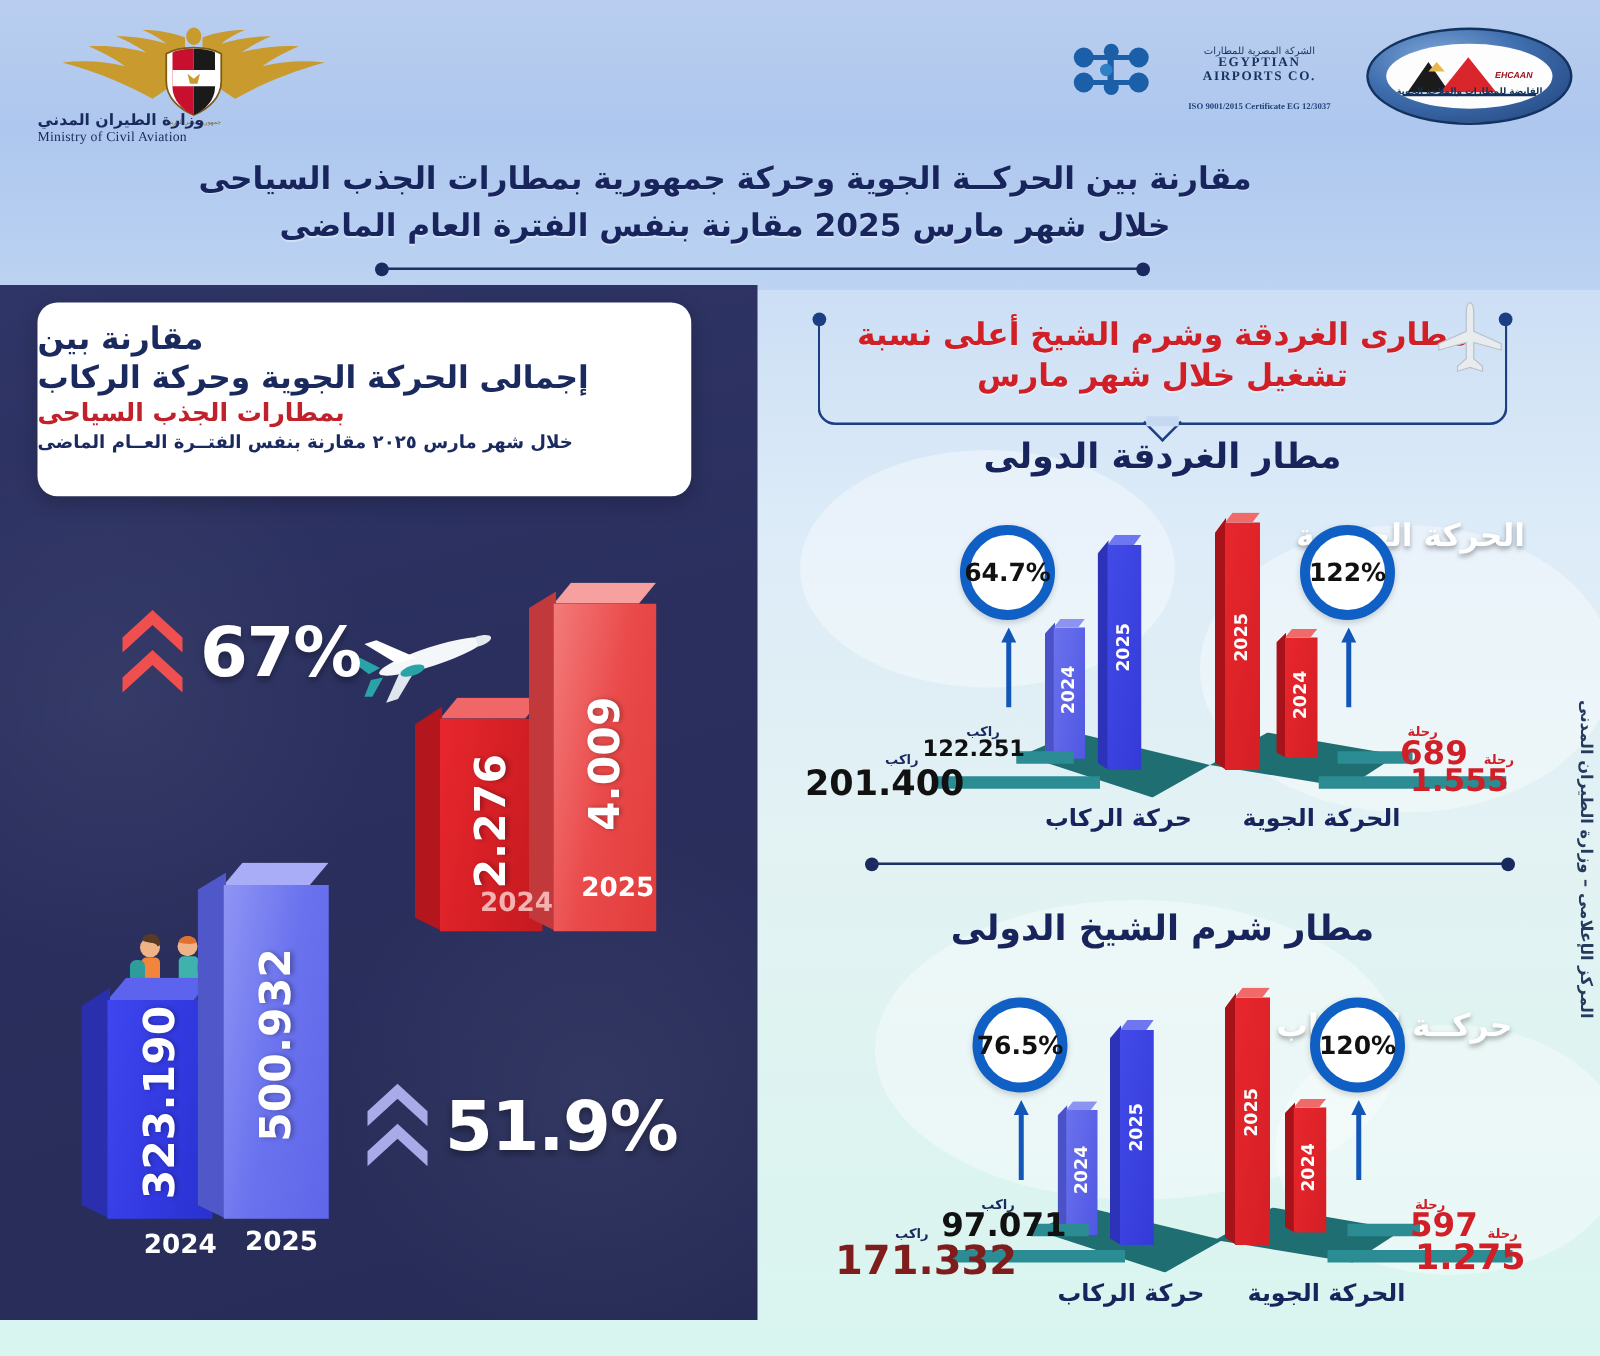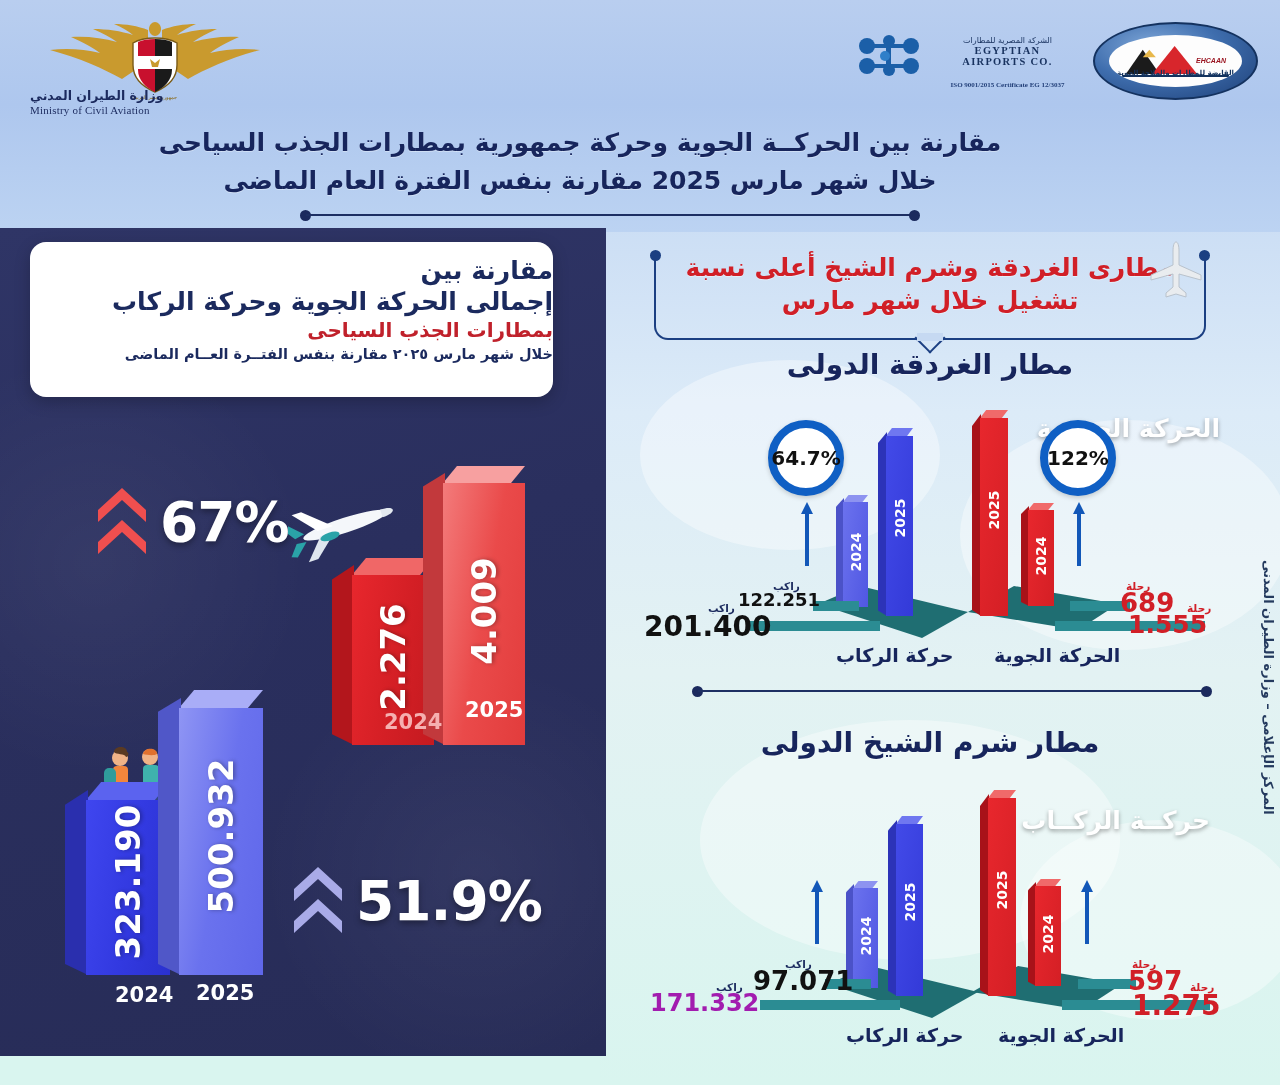--- a/index.html
+++ b/index.html
@@ -84,21 +84,21 @@
   .lp-glow{
     position:absolute; width:430px; height:430px; border-radius:50%;
     background:radial-gradient(circle,rgba(255,255,255,.05) 0%,rgba(255,255,255,0) 70%);
   }
 
   
   .info-card{
     position:absolute; left:30px; top:242px; width:523px; height:155px;
     background:#fff; border-radius:16px;
     box-shadow:0 5px 16px rgba(0,0,0,.22);
-    direction:rtl; text-align:right; padding-top:14px;
+    direction:rtl; text-align:left; padding-top:14px;
   }
   .ic-l1{ font-size:25px; font-weight:bold; color:#1b2a5e; line-height:1.2; }
   .ic-l2{ font-size:25px; font-weight:bold; color:#1b2a5e; line-height:1.25; }
   .ic-l3{ font-size:20px; font-weight:bold; color:#c0212b; line-height:1.35; }
   .ic-l4{ font-size:14.5px; font-weight:bold; color:#1b2a5e; margin-top:2px; }
 
   
   .lp-head{
     position:absolute; direction:rtl; color:#fff; font-weight:bold; font-size:25px;
     text-shadow:0 2px 4px rgba(0,0,0,.35);
@@ -453,23 +453,29 @@
 
 <div class="divider" id="divider-mid">
   <span class="dt l"></span>
   <span class="ln"></span>
   <span class="dt r"></span>
 </div>
 
 <div class="airport-title" id="airport-title-ssh">مطار شرم الشيخ الدولى</div>
 
 <div class="apt-chart" id="chart-ssh">
+  <div class="pct-circle" style="left:128px;top:22px;">
+    <span>76.5%</span>
+  </div>
   <svg class="up-arrow" style="left:160px;top:104px;height:64px;" viewBox="0 0 14 64">
     <polygon points="7,0 13,12 9,12 9,64 5,64 5,12 1,12" fill="#1257b8"></polygon>
   </svg>
+  <div class="pct-circle" style="left:398px;top:22px;">
+    <span>120%</span>
+  </div>
   <svg class="up-arrow" style="left:430px;top:104px;height:64px;" viewBox="0 0 14 64">
     <polygon points="7,0 13,12 9,12 9,64 5,64 5,12 1,12" fill="#1257b8"></polygon>
   </svg>
 
   <svg class="plat" style="left:178px;top:190px;width:150px;height:52px;" viewBox="0 0 150 52">
     <polygon points="0,18 42,0 150,26 104,52" fill="#1f6e72"></polygon>
   </svg>
   <svg class="plat" style="left:322px;top:190px;width:150px;height:52px;" viewBox="0 0 150 52">
     <polygon points="46,0 150,18 110,44 0,26" fill="#1f6e72"></polygon>
   </svg>
@@ -501,21 +507,21 @@
   </div>
 
   <div class="connector" style="left:175px;top:203px;width:46px;"></div>
   <div class="connector" style="left:110px;top:224px;width:140px;"></div>
   <div class="connector" style="left:428px;top:203px;width:58px;"></div>
   <div class="connector" style="left:412px;top:224px;width:148px;"></div>
 
   <span class="unit-lbl" style="left:135px;top:182px;color:#1b2a5e;">راكب</span>
   <span class="num-lbl" style="left:103px;top:190px;font-size:26px;color:#111;">97.071</span>
   <span class="unit-lbl" style="left:66px;top:205px;color:#1b2a5e;">راكب</span>
-  <span class="num-lbl" style="left:0;top:213px;font-size:24px;color:#a21caf;">171.332</span>
+  <span class="num-lbl" style="left:18px;top:213px;font-size:32px;color:#7f1d1d;">171.332</span>
 
   <span class="unit-lbl" style="left:482px;top:182px;color:#d11f27;">رحلة</span>
   <span class="num-lbl" style="left:478px;top:190px;font-size:26px;color:#d11f27;">597</span>
   <span class="unit-lbl" style="left:540px;top:205px;color:#d11f27;">رحلة</span>
   <span class="num-lbl" style="left:482px;top:213px;font-size:28px;color:#d11f27;">1.275</span>
 
   <span class="cat-lbl" style="left:196px;top:248px;">حركة الركاب</span>
   <span class="cat-lbl" style="left:348px;top:248px;">الحركة الجوية</span>
 </div>
 

